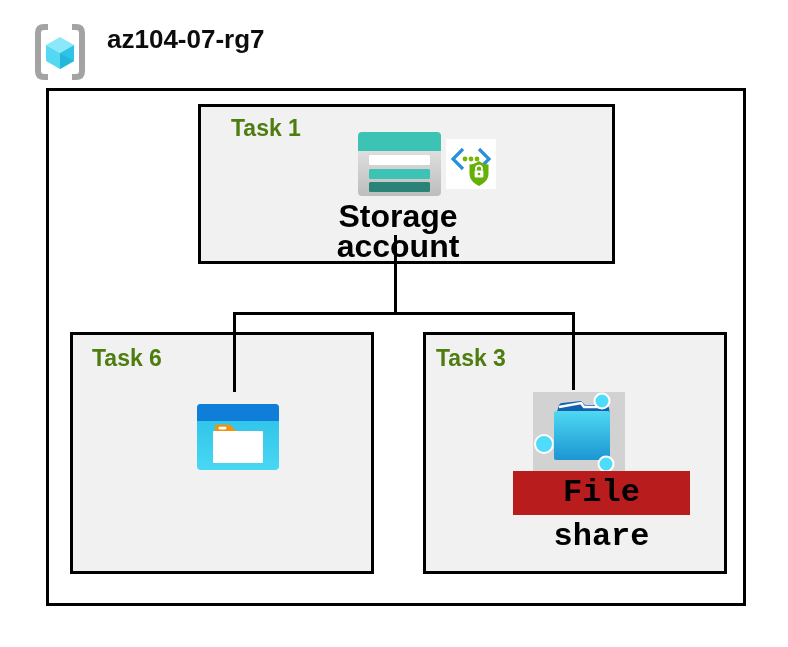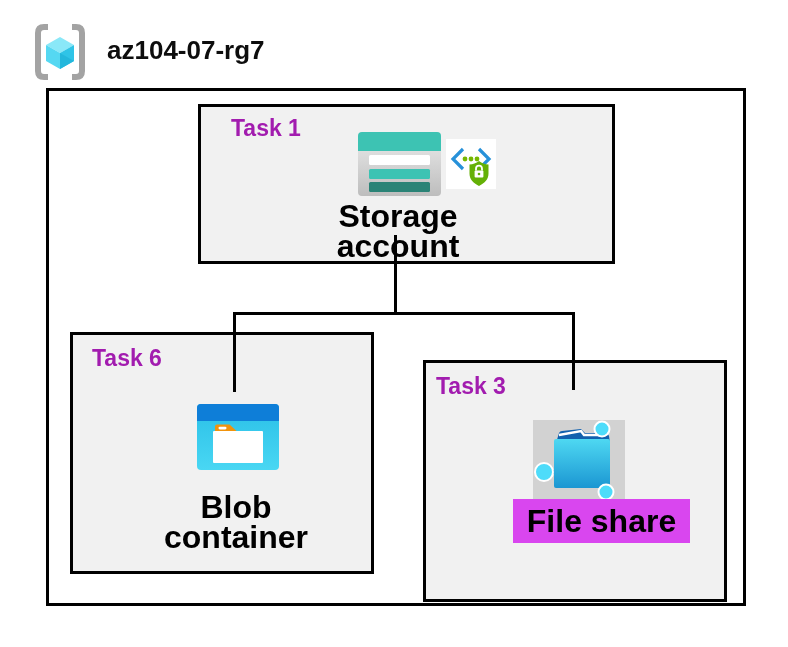--- a/index.html
+++ b/index.html
@@ -2,46 +2,46 @@
 <html><head>
 <meta charset="utf-8">
 <style>
   html,body{margin:0;padding:0;background:#ffffff;}
   .canvas{position:relative;width:788px;height:647px;background:#ffffff;
           font-family:"Liberation Sans",sans-serif;overflow:hidden;}
   .abs{position:absolute;}
 
   
   .rg-icon{left:30px;top:22px;width:60px;height:60px;}
-  .rg-title{left:107px;top:35px;font-size:26px;font-weight:bold;color:#0d0d0d;line-height:30px;}
+  .rg-title{left:107px;top:24px;font-size:26px;font-weight:bold;color:#0d0d0d;line-height:30px;}
 
   
   .outer-box{left:46px;top:88px;width:700px;height:518px;border:3px solid #000;
              box-sizing:border-box;background:#ffffff;}
   .task-box{border:3px solid #000;background:#f1f1f1;box-sizing:border-box;}
   .task1{left:198px;top:104px;width:417px;height:160px;}
   .task2{left:70px;top:332px;width:304px;height:242px;}
-  .task3{left:423px;top:332px;width:304px;height:242px;margin-top:28px;}
+  .task3{left:423px;top:332px;width:304px;height:242px;}
 
-  .task-label{position:absolute;color:#a21caf;font-weight:bold;font-size:23px;line-height:30px;}
+  .task-label{position:absolute;color:#4d7c0f;font-weight:bold;font-size:23px;line-height:30px;}
   .item-label{position:absolute;color:#000;font-weight:bold;font-size:32px;line-height:30px;text-align:center;}
 
   
   .line{position:absolute;background:#000;z-index:5;}
   .v-stem{left:394px;top:235px;width:3px;height:80px;}
   .h-bar{left:233px;top:312px;width:342px;height:3px;}
   .v-blob{left:233px;top:312px;width:3px;height:80px;}
   .v-file{left:572px;top:312px;width:3px;height:78px;}
 
   
   .storage-svg{left:157px;top:25px;}
   .sas-svg{left:245px;top:32px;}
   .blob-svg{left:124px;top:69px;}
   .fileshare-backdrop{left:107px;top:57px;width:92px;height:81px;background:#d2d2d2;}
-  .fileshare-labelbg{left:87px;top:136px;width:177px;height:44px;background:#d946ef;}
+  .fileshare-labelbg{left:87px;top:136px;width:177px;height:44px;background:#b91c1c;font-family:Liberation Mono, monospace;}
   .fileshare-labelbg .item-label{position:static;display:block;line-height:44px;}
 
   .t1-item{left:97px;top:94px;width:200px;}
   .t2-item{left:63px;top:157px;width:200px;}
 </style>
 </head>
 <body>
 
 <div class="canvas">
 
@@ -101,21 +101,20 @@
             <stop offset="1" stop-color="#49d7f3"></stop>
         </linearGradient>
       </defs>
       <rect x="0" y="0" width="82" height="66" rx="4" fill="url(#gCyan)"></rect>
       <path d="M4,0 h74 q4,0 4,4 v13 h-82 v-13 q0,-4 4,-4 z" fill="#0e7ed8"></path>
       <path d="M18,27 v-4.5 q0,-2 2,-2 h12.5 l7,6.5 z" fill="#f1930c"></path>
       <rect x="21.5" y="22.8" width="8" height="2.6" rx="1.3" fill="#ffffff"></rect>
       <rect x="16" y="27" width="50" height="32" rx="1" fill="#ffffff"></rect>
     </svg>
 
-    <span class="item-label t2-item">Blob container</span>
   </div>
 
   <div class="abs task-box task3">
     <span class="task-label" style="left:10px;top:8px;">Task 3</span>
 
     <div class="abs fileshare-backdrop">
       <svg viewBox="0 0 92 81" width="92" height="81">
         <defs>
           <linearGradient id="gFolder" x1="0" y1="0" x2="0" y2="1">
             <stop offset="0" stop-color="#4ed8f2"></stop>

